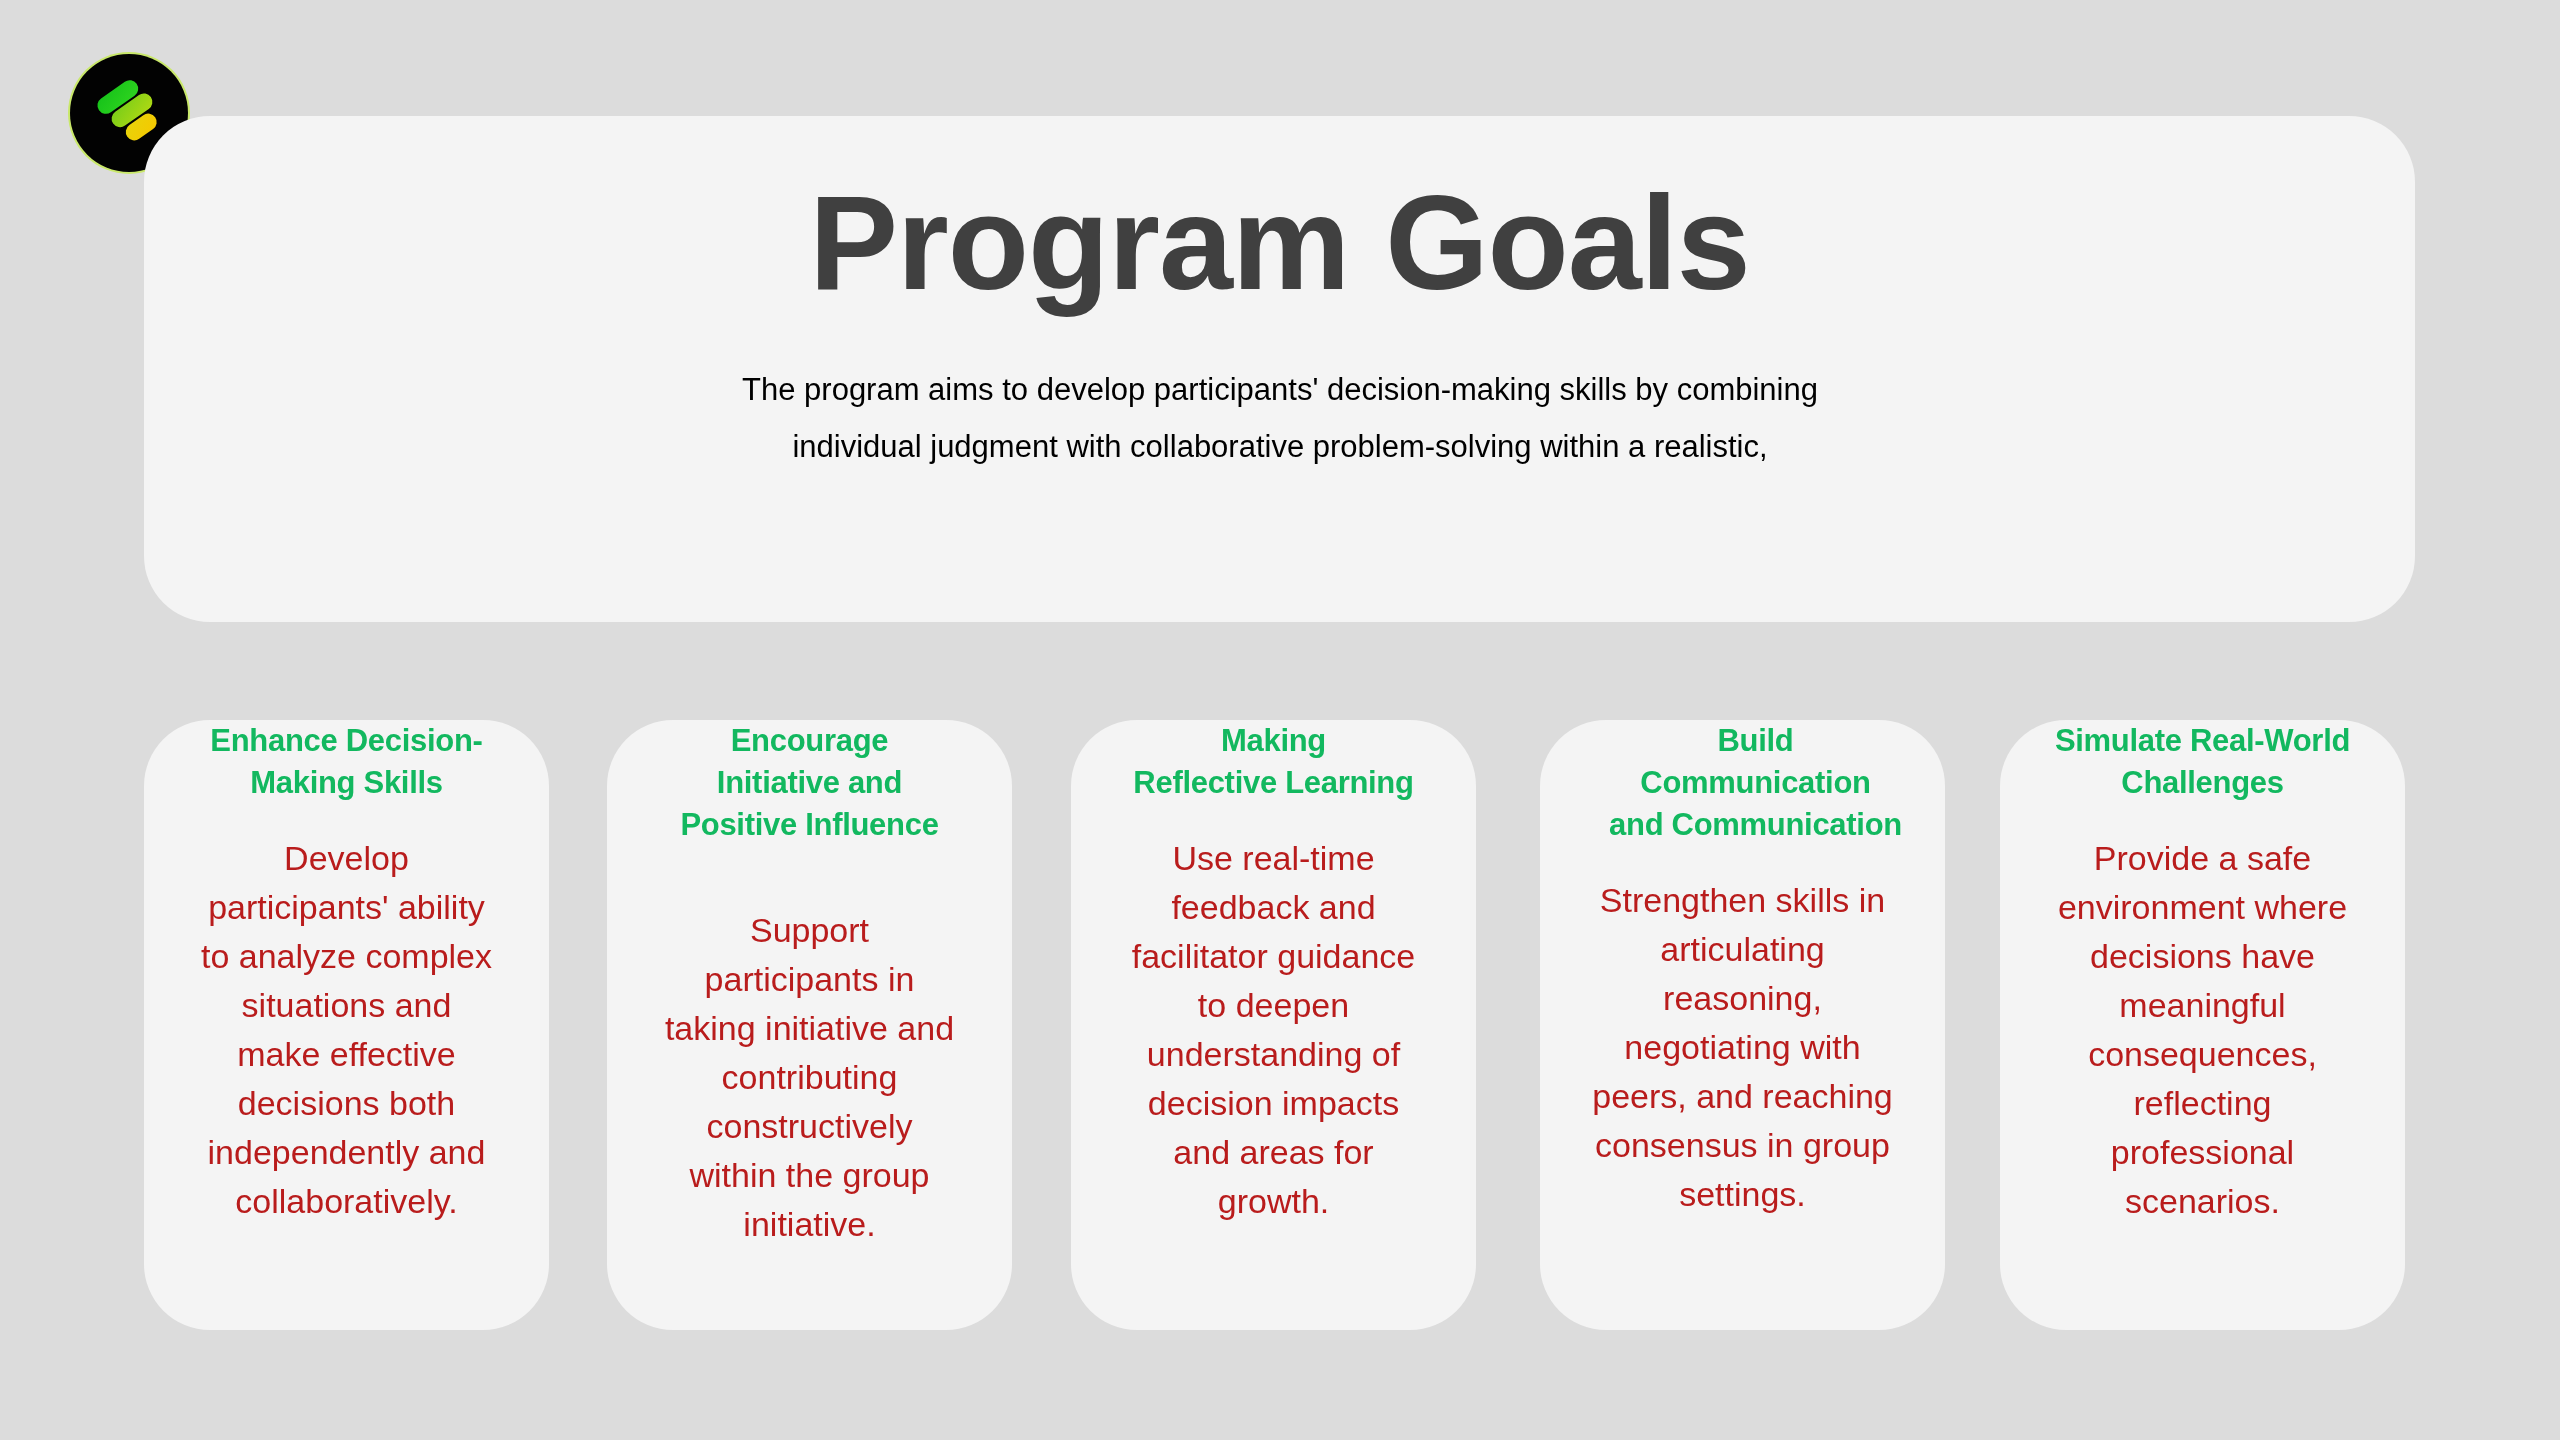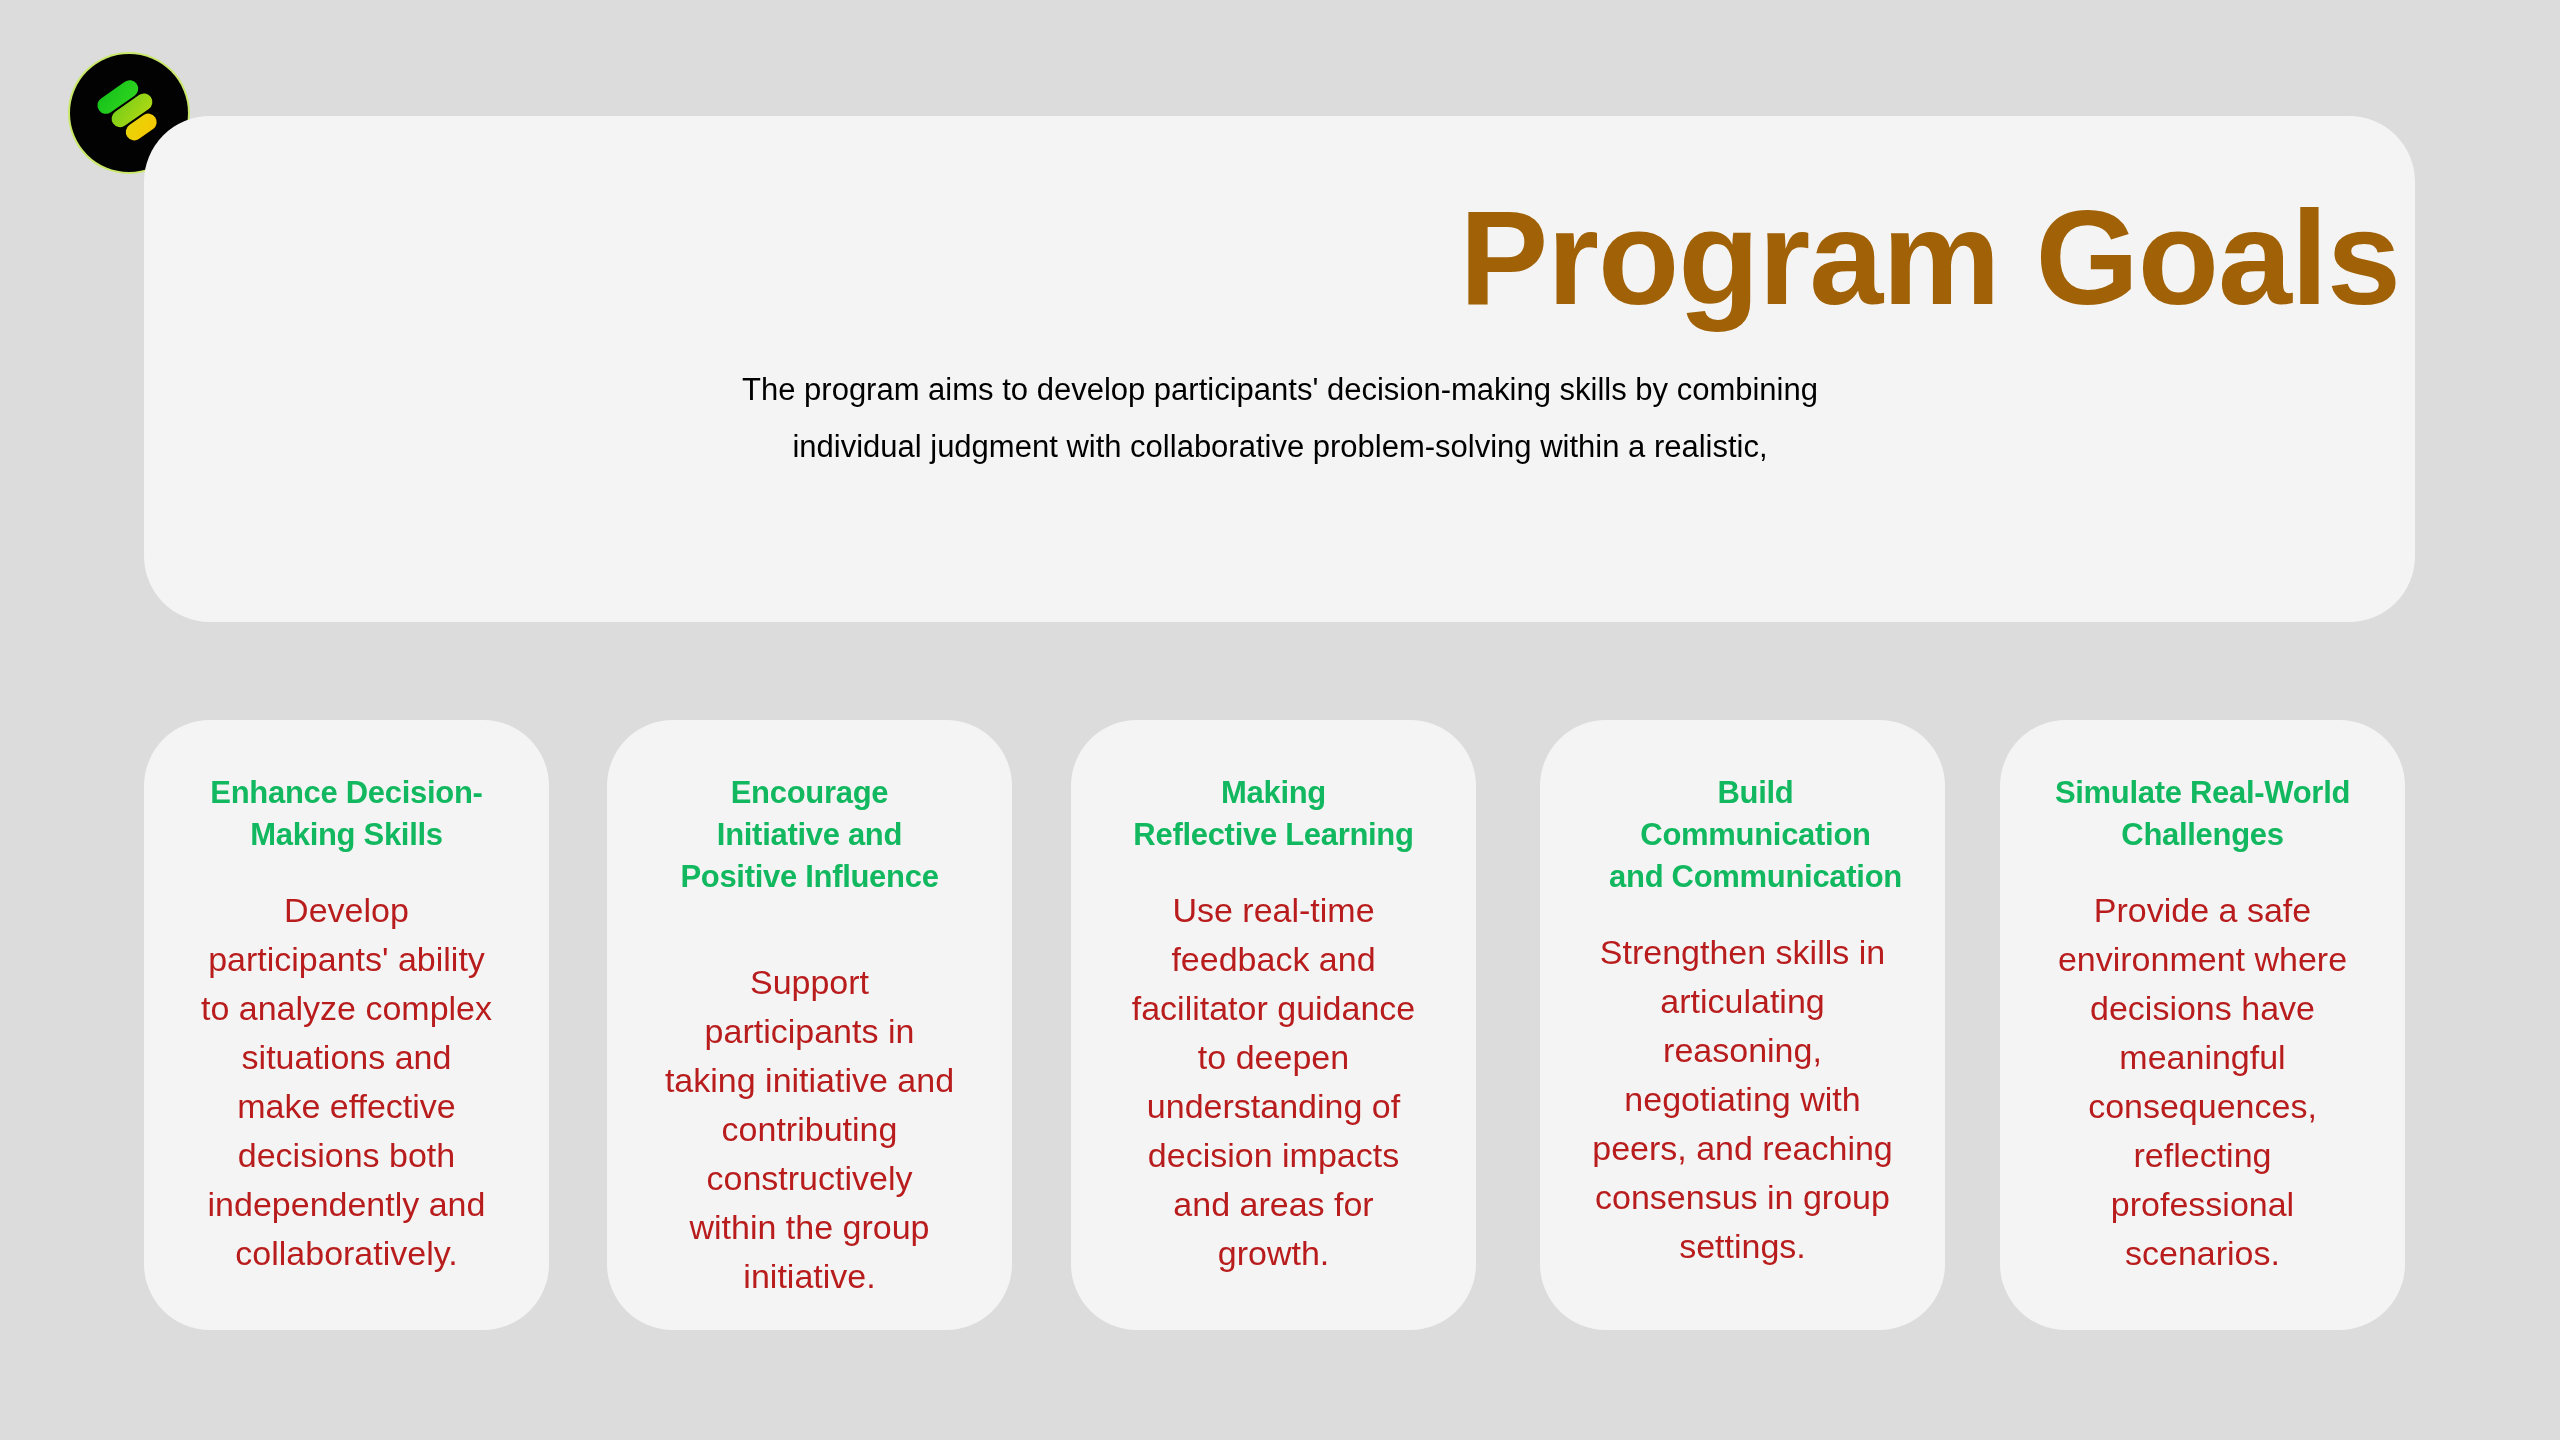--- a/index.html
+++ b/index.html
@@ -16,32 +16,32 @@
     box-shadow: 0 0 0 2px #c9e86a;
     overflow: hidden;
   }
   .logo svg { position: absolute; left: 0; top: 0; }
   .hero {
     position: absolute; left: 144px; top: 116px; width: 2271px; height: 506px;
     background: #f4f4f4; border-radius: 66px;
   }
   .title {
     position: absolute; left: 0; right: 0; top: 61px;
-    text-align: right; font-weight: 700; font-size: 133px; line-height: 133px;
-    letter-spacing: -1px; color: #a16207; margin: 15px;
+    text-align: center; font-weight: 700; font-size: 133px; line-height: 133px;
+    letter-spacing: -1px; color: #404040; margin: 0;
   }
   .intro {
     position: absolute; left: 201px; right: 200px; top: 245px;
     text-align: center; font-size: 31px; line-height: 57px; color: #000000; margin: 0;
   }
   .intro span { display: block; white-space: nowrap; }
   .card {
     position: absolute; top: 720px; width: 405px; height: 610px;
     background: #f4f4f4; border-radius: 66px;
-    box-sizing: border-box; padding-top: 52px;
+    box-sizing: border-box; 
     display: flex; flex-direction: column; align-items: center;
   }
   .card-heading {
     margin: 0; font-weight: 700; font-size: 31px; line-height: 42px;
     color: #12b85f; text-align: center; letter-spacing: -0.3px;
   }
   .card-heading span, .card-body span { display: block; white-space: nowrap; }
   .card-body {
     margin: 30px 0 0 0; font-size: 34px; line-height: 49px;
     color: #b91c1c; text-align: center;

